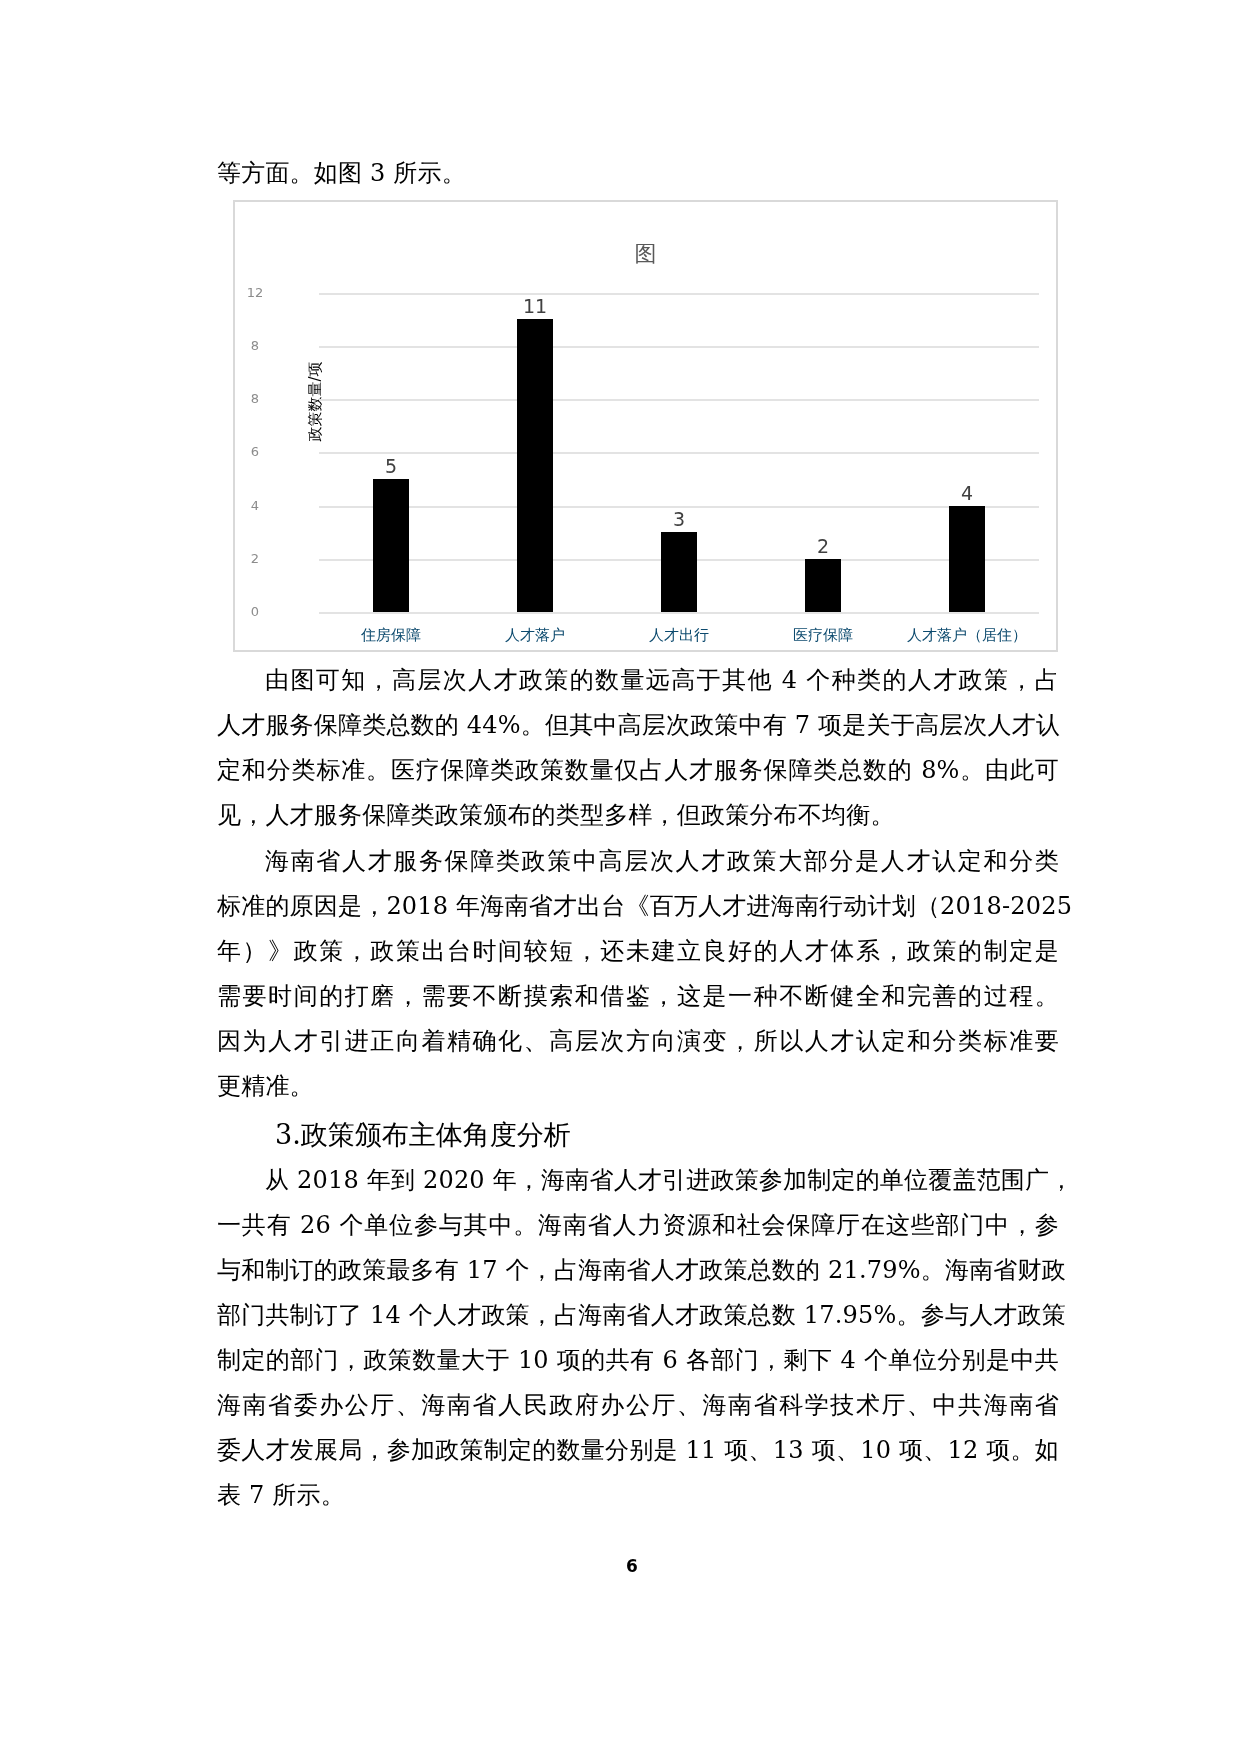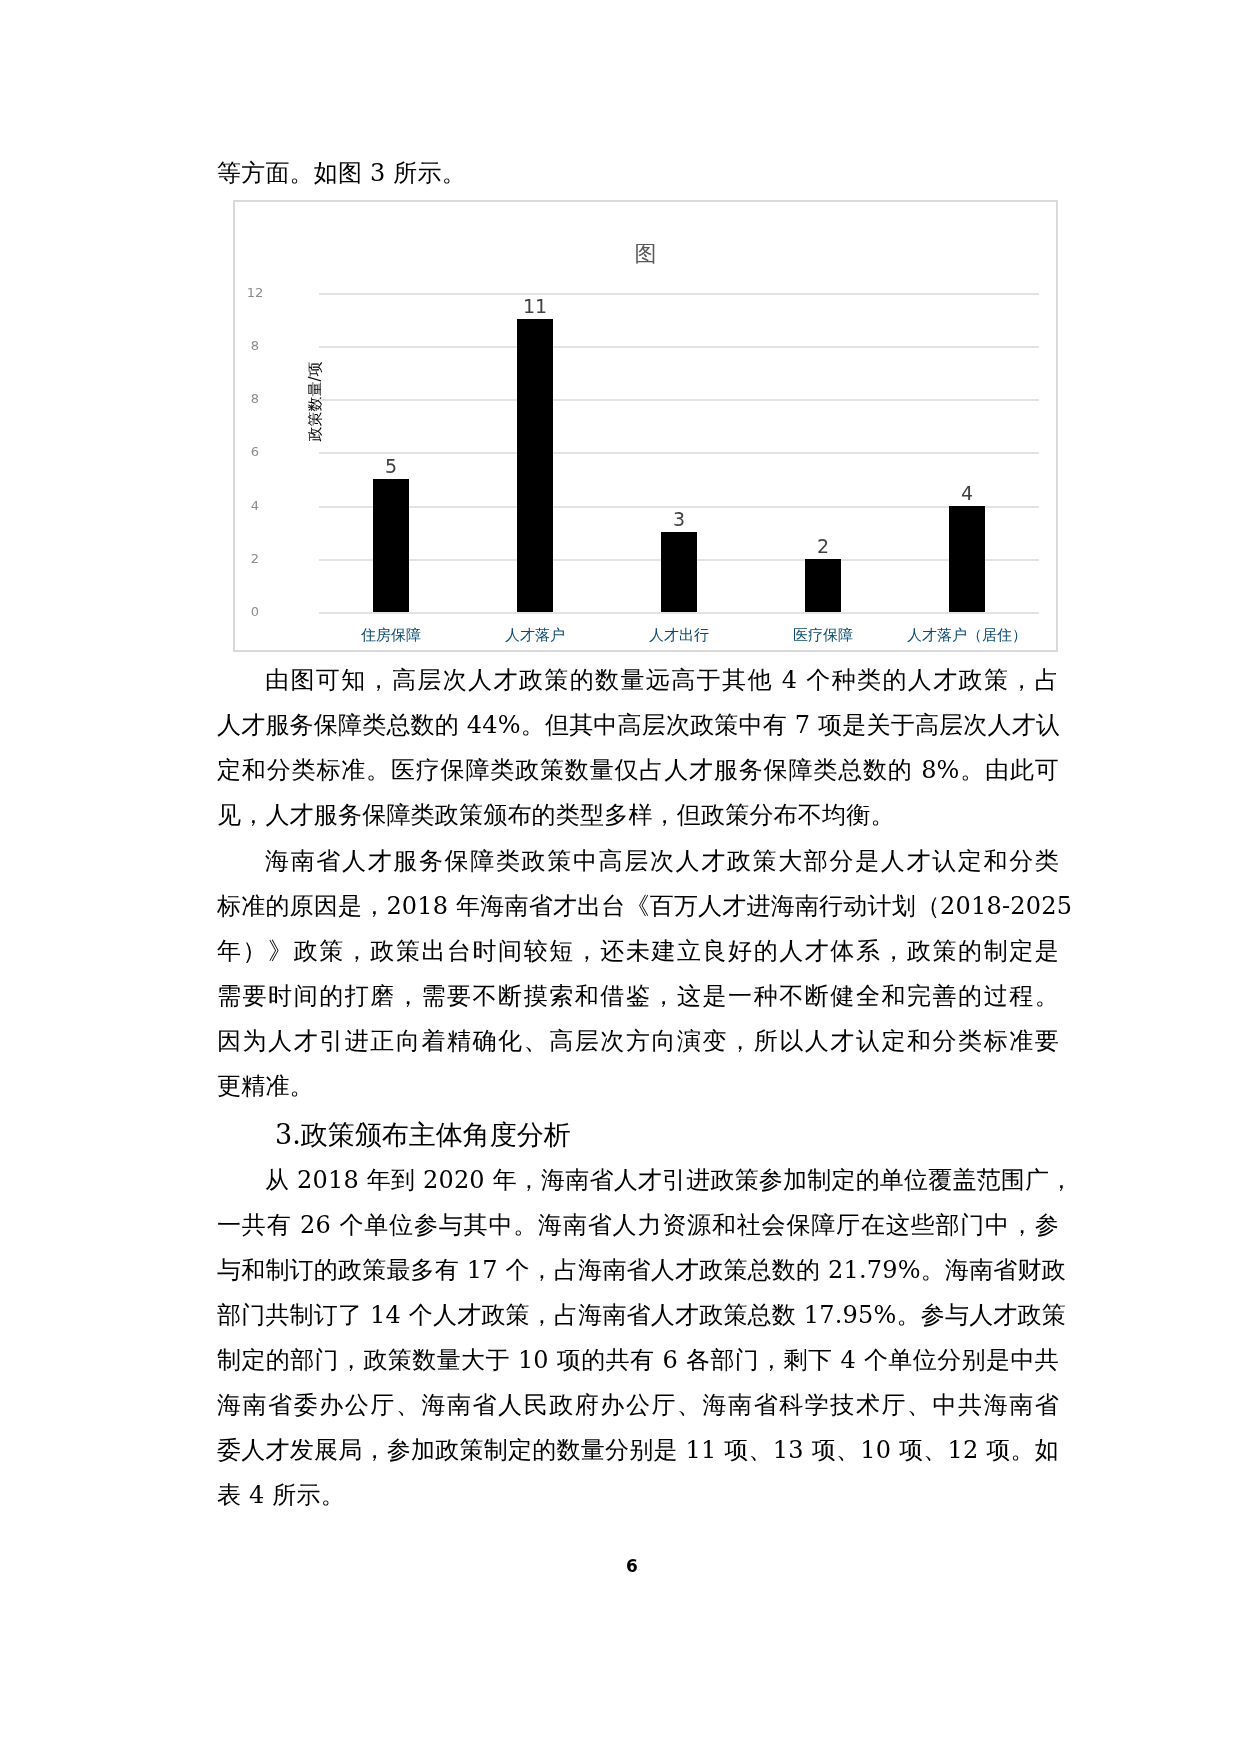--- a/index.html
+++ b/index.html
@@ -89,16 +89,16 @@
 
   <div class="heading" style="top:1118px;">3.政策颁布主体角度分析</div>
 
   <div class="line indent justify" style="top:1165px;">从 2018 年到 2020 年，海南省人才引进政策参加制定的单位覆盖范围广，</div>
   <div class="line justify" style="top:1210px;">一共有 26 个单位参与其中。海南省人力资源和社会保障厅在这些部门中，参</div>
   <div class="line justify" style="top:1255px;">与和制订的政策最多有 17 个，占海南省人才政策总数的 21.79%。海南省财政</div>
   <div class="line justify" style="top:1300px;">部门共制订了 14 个人才政策，占海南省人才政策总数 17.95%。参与人才政策</div>
   <div class="line justify" style="top:1345px;">制定的部门，政策数量大于 10 项的共有 6 各部门，剩下 4 个单位分别是中共</div>
   <div class="line justify" style="top:1390px;">海南省委办公厅、海南省人民政府办公厅、海南省科学技术厅、中共海南省</div>
   <div class="line justify" style="top:1435px;">委人才发展局，参加政策制定的数量分别是 11 项、13 项、10 项、12 项。如</div>
-  <div class="line" style="top:1480px;">表 4 所示。</div>
+  <div class="line" style="top:1480px;">表 7 所示。</div>
 
   <div class="page-num">6</div>
 </div>
 
 </body></html>

